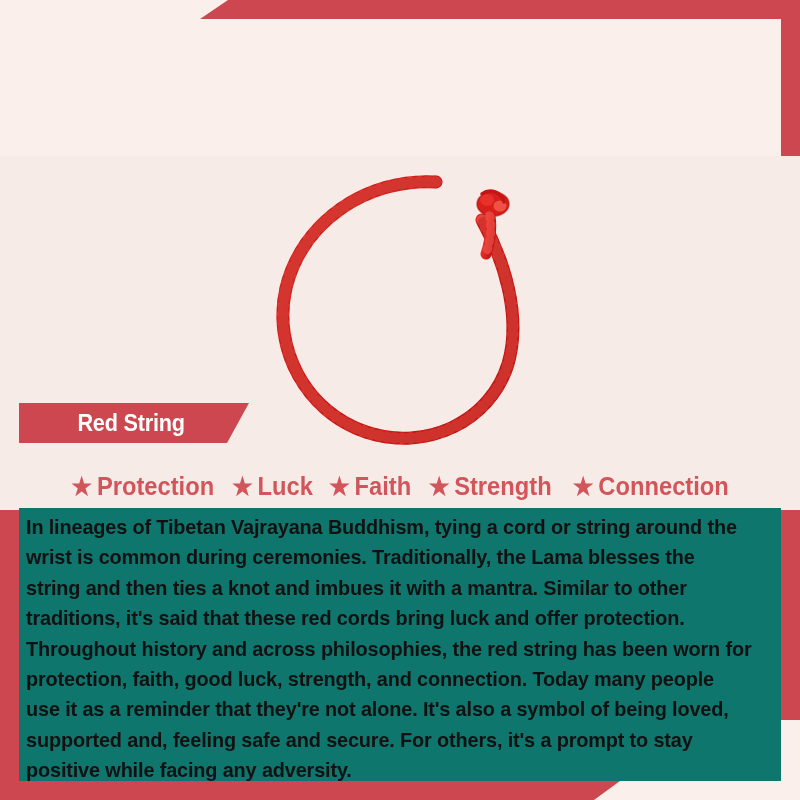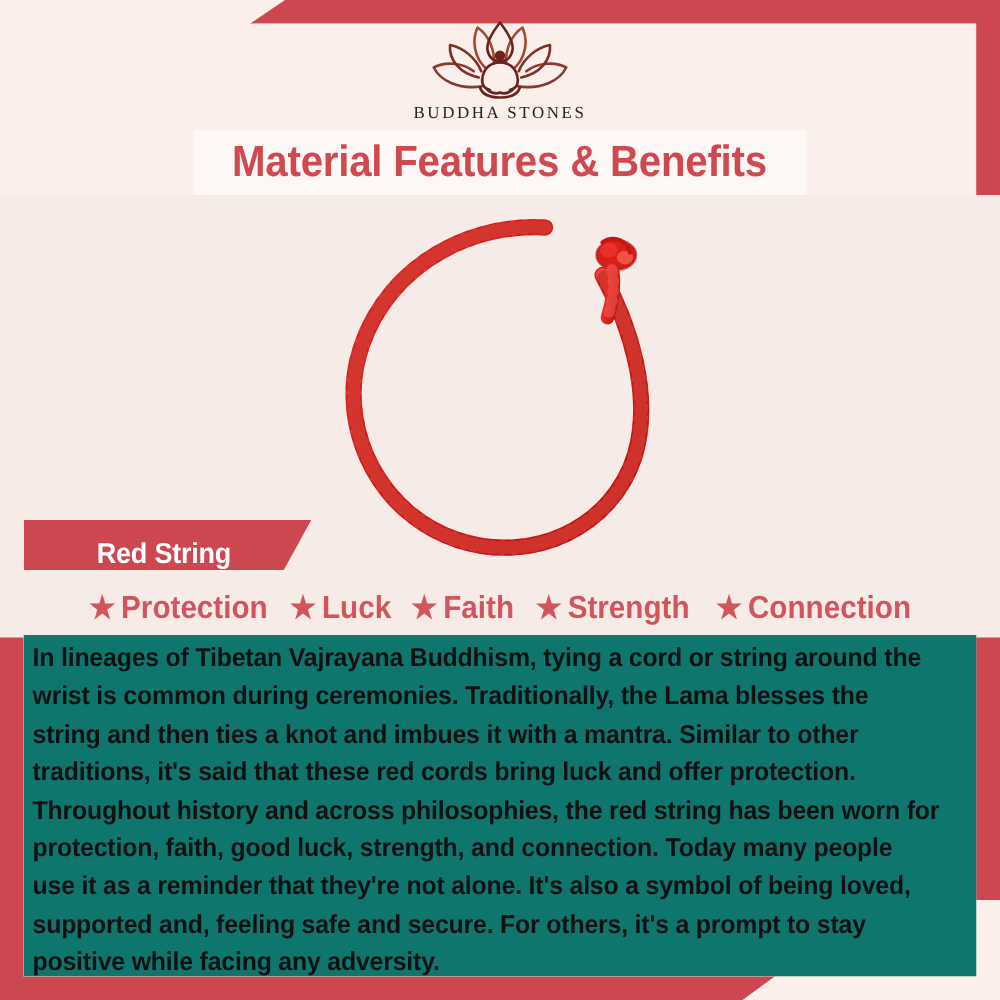--- a/index.html
+++ b/index.html
@@ -125,27 +125,27 @@
     left: 246px;
     top: 8px;
     width: 340px;
     height: 300px;
   }
 
   
   .label-banner {
     position: absolute;
     left: 19px;
-    top: 416px;
+    top: 403px;
     width: 230px;
     height: 40px;
     background: #cd4750;
     clip-path: polygon(0 0, 100% 0, calc(100% - 22px) 100%, 0 100%);
     display: flex;
-    align-items: flex-end;
+    align-items: center;
   }
   .label-text {
     color: #ffffff;
     font-size: 23px;
     font-weight: bold;
     margin-left: 55px;
     transform: scaleX(0.94);
     letter-spacing: -0.2px;
   }
 
@@ -204,55 +204,21 @@
 </head>
 <body>
 
 <div id="page">
 
   <div class="deco-top-bar"></div>
   <div class="deco-right-strip"></div>
   <div class="deco-left-strip"></div>
   <div class="deco-bottom-bar"></div>
 
-  <div class="header">
-    <div class="logo-wrap">
-      <svg class="logo-mark" viewBox="0 0 116 66">
-        <g fill="none" stroke="#6b2320" stroke-width="2.1" stroke-linecap="round" stroke-linejoin="round">
-
-          <path d="M44 55 C24 58 10 50 5 40 C14 35 28 36 37 43" stroke="#8a3a2d"></path>
-
-          <path d="M72 55 C92 58 106 50 111 40 C102 35 88 36 79 43" stroke="#8a3a2d"></path>
-
-          <path d="M41 48 C26 45 17 34 18 22 C29 24 39 33 43 43" stroke="#7e3027"></path>
-
-          <path d="M75 48 C90 45 99 34 98 22 C87 24 77 33 73 43" stroke="#7e3027"></path>
-
-          <path d="M46 40 C38 32 35 19 40 8 C49 14 54 26 53 37" stroke="#a24a33"></path>
-
-          <path d="M70 40 C78 32 81 19 76 8 C67 14 62 26 63 37" stroke="#a24a33"></path>
-
-          <path d="M58 4 C51 13 47 20 48 26 C49 32 53 35 58 35 C63 35 67 32 68 26 C69 20 65 13 58 4 Z" stroke="#6b2320"></path>
-
-          <circle cx="58" cy="30.5" r="4.2" fill="#6b2320" stroke="none"></circle>
-
-          <path d="M58 36 C50 36 45 41 44 48 C43 53 45 57 50 58" stroke="#6b2320"></path>
-          <path d="M58 36 C66 36 71 41 72 48 C73 53 71 57 66 58" stroke="#6b2320"></path>
-
-          <path d="M42 56 C44 62 50 64 58 64 C66 64 72 62 74 56" stroke="#6b2320"></path>
-          <path d="M48 58 C52 61 56 61 58 60 C60 61 64 61 68 58" stroke="#6b2320"></path>
-        </g>
-      </svg>
-      <div class="logo-text">BUDDHA STONES</div>
-    </div>
-  </div>
-
-  <div class="title-banner">
-    <div class="title-text">Material Features &amp; Benefits</div>
-  </div>
+
 
   <div class="photo-zone">
     <svg class="bracelet-svg" viewBox="0 0 340 300">
       <defs>
         <linearGradient id="cordGrad" x1="0" y1="0" x2="1" y2="1">
           <stop offset="0%" stop-color="#e8312b"></stop>
           <stop offset="50%" stop-color="#d91f1c"></stop>
           <stop offset="100%" stop-color="#c41714"></stop>
         </linearGradient>
       </defs>

